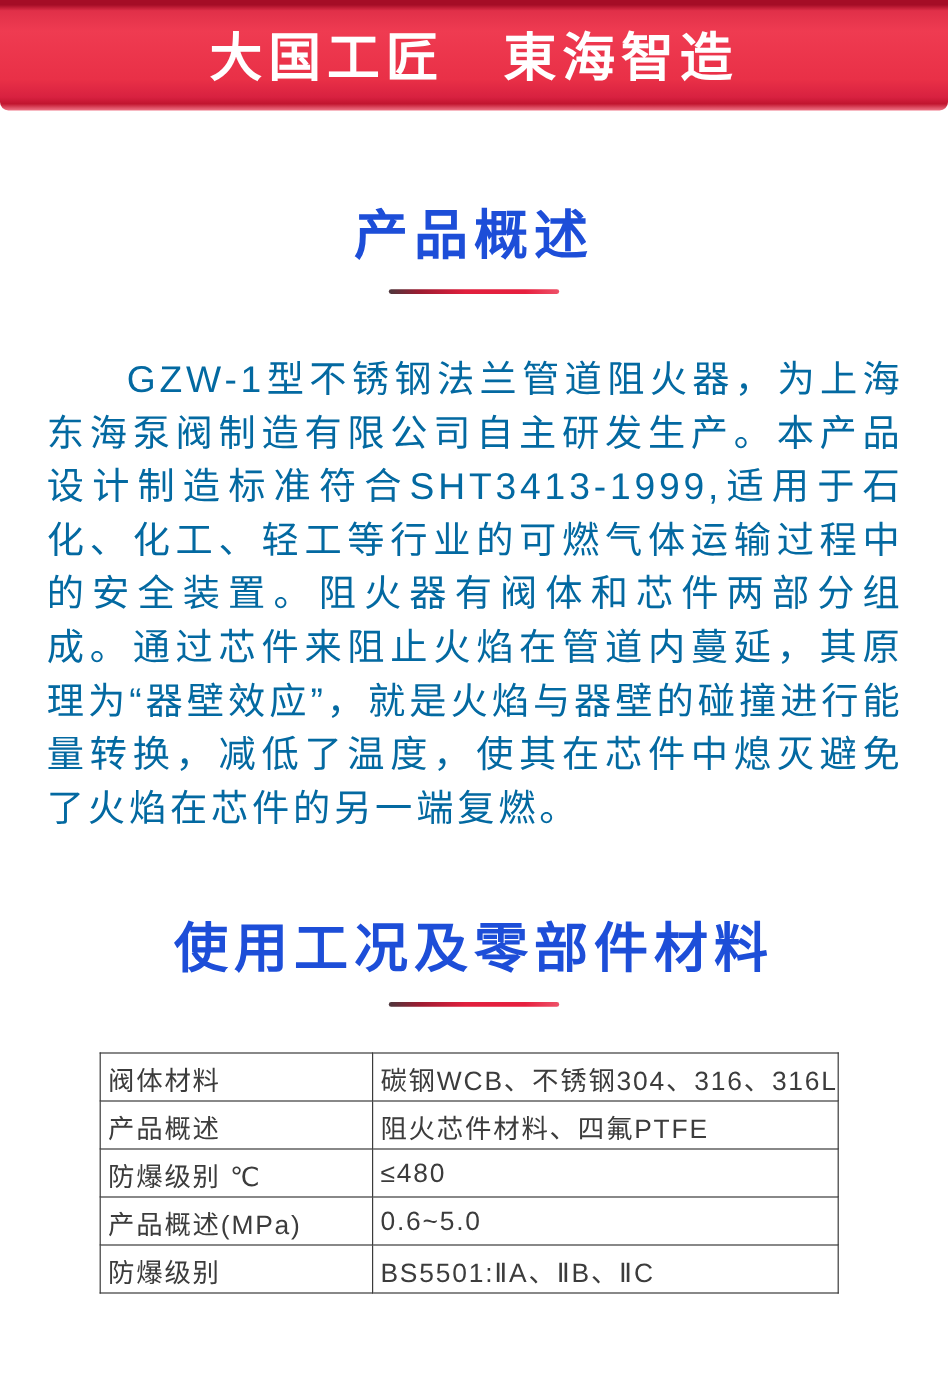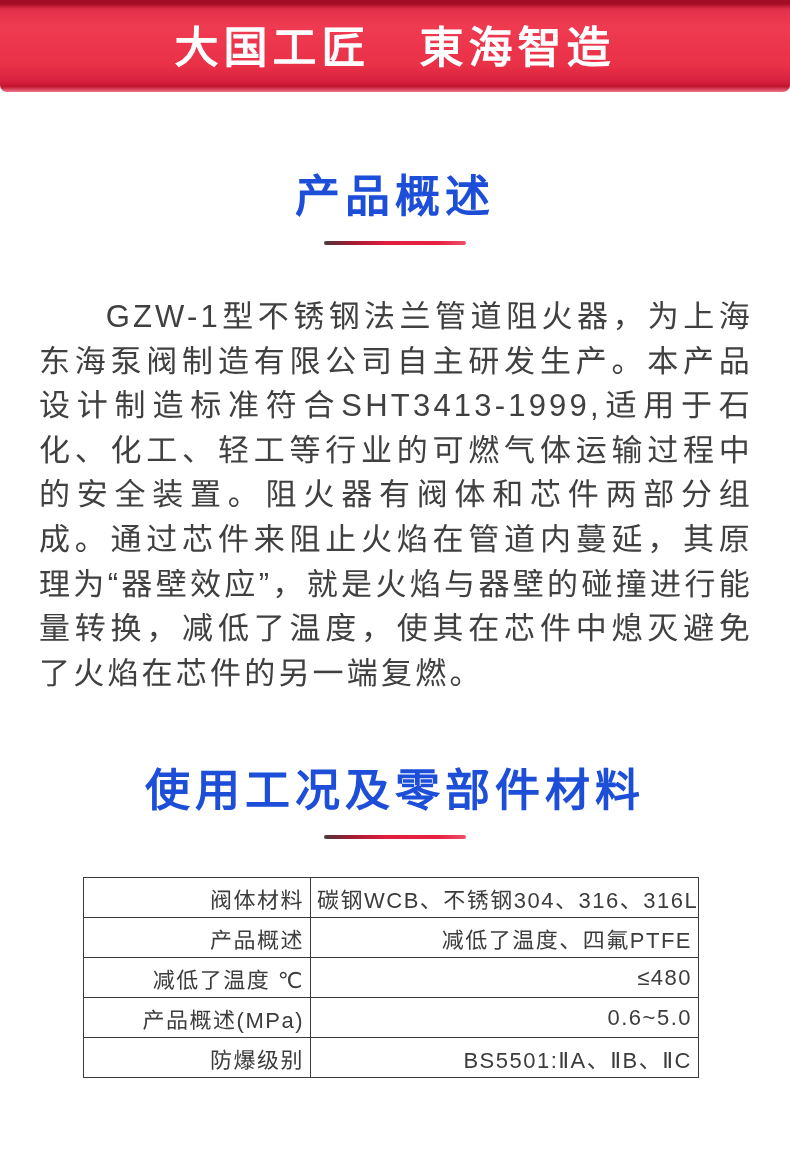--- a/index.html
+++ b/index.html
@@ -59,41 +59,41 @@
     height: 4px;
     margin: 16px auto 0 auto;
     border-radius: 2px;
     background: linear-gradient(90deg,
       #4d373d 0%, #9c1c31 18%, #e01f3d 45%, #e7203f 80%, #ee5168 100%);
   }
 
   
   .overview-text {
     margin: 50px 37px 10px 39px;
-    color: #404040;
+    color: #0369a1;
     font-size: 31px;
     line-height: 44.6px;
     letter-spacing: 3.2px;
     text-align: justify;
     text-justify: inter-character;
     text-indent: 2.15em;
   }
 
   
   .materials-table {
     margin: 38px 0 0 83px;
     width: 615px;
     border-collapse: collapse;
     table-layout: fixed;
   }
   .materials-table td {
     border: 1.5px solid #3b3b3b;
     height: 39px;
     padding: 0 6px;
-    text-align: right;
+    text-align: left;
     vertical-align: middle;
     color: #3c3c3c;
     font-size: 22px;
     letter-spacing: 1.5px;
     white-space: nowrap;
     overflow: hidden;
   }
   .materials-table col.c-label { width: 227px; }
   .materials-table col.c-value { width: 388px; }
 </style>
@@ -119,24 +119,24 @@
         <col class="c-label">
         <col class="c-value">
       </colgroup>
     <tbody>
       <tr>
         <td>阀体材料</td>
         <td>碳钢WCB、不锈钢304、316、316L</td>
       </tr>
       <tr>
         <td>产品概述</td>
-        <td>减低了温度、四氟PTFE</td>
+        <td>阻火芯件材料、四氟PTFE</td>
       </tr>
       <tr>
-        <td>减低了温度 ℃</td>
+        <td>防爆级别 ℃</td>
         <td>≤480</td>
       </tr>
       <tr>
         <td>产品概述(MPa)</td>
         <td>0.6~5.0</td>
       </tr>
       <tr>
         <td>防爆级别</td>
         <td>BS5501:ⅡA、ⅡB、ⅡC</td>
       </tr>

